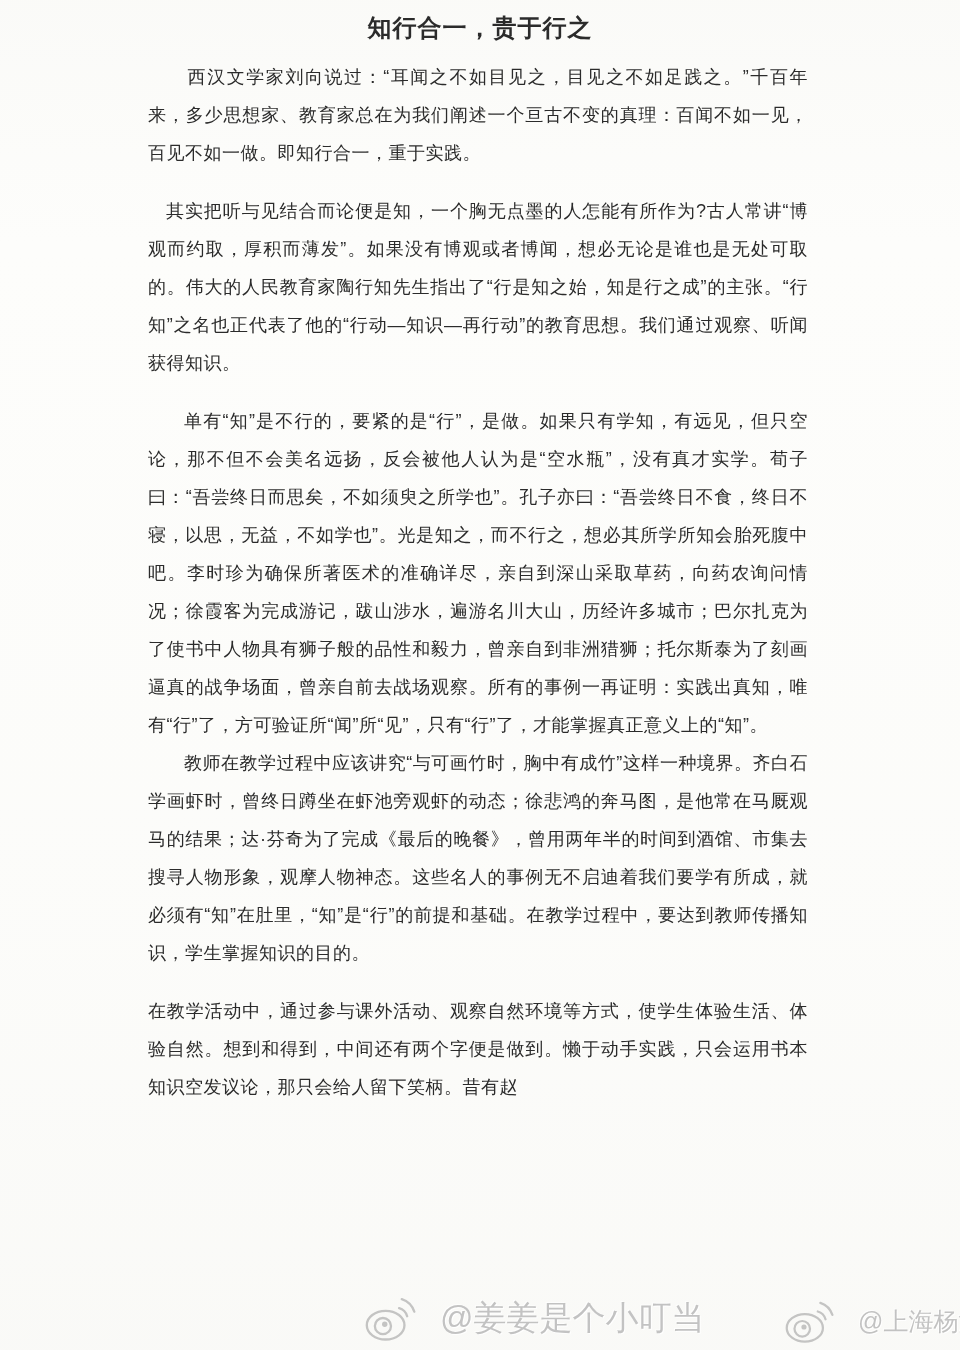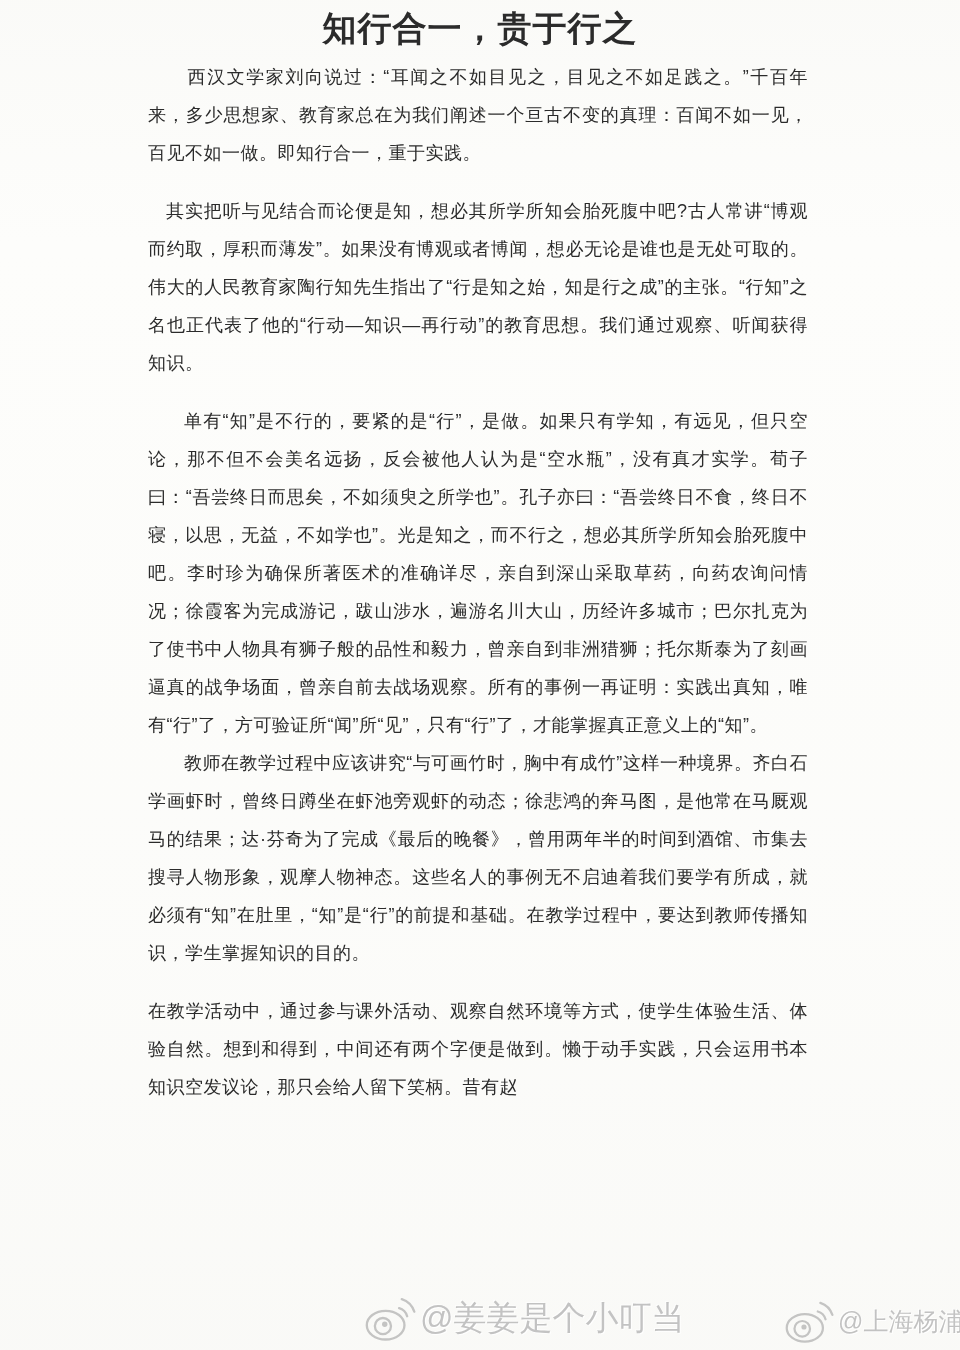--- a/index.html
+++ b/index.html
@@ -21,21 +21,21 @@
     position: absolute;
     inset: 0;
     background: linear-gradient(180deg, rgba(245,245,242,.35) 0%, rgba(255,255,255,0) 18%, rgba(248,248,245,.25) 70%, rgba(244,244,241,.4) 100%);
     pointer-events: none;
   }
   .page {
     position: relative;
     padding: 6px 148px 0 148px;
   }
   .title {
-    font-size: 34px;
+    font-size: 24px;
     line-height: 44px;
     font-weight: bold;
     text-align: center;
     margin: 0 0 8px 0;
     letter-spacing: 1px;
   }
   .para {
     font-size: 18px;
     line-height: 38px;
     letter-spacing: 0.5px;
@@ -47,21 +47,21 @@
   .indent-22 { text-indent: 2.2em; }
   .indent-2  { text-indent: 2em; }
   .indent-1  { text-indent: 1em; }
   .no-indent { text-indent: 0; }
   .para.tight { margin-bottom: 0; }
 
   .watermark {
     position: absolute;
     display: flex;
     align-items: center;
-    gap: 0;
+    gap: 20px;
     color: rgba(158,158,158,0.62);
     text-shadow: 1px 1px 0 rgba(255,255,255,0.9), -1px -1px 0 rgba(255,255,255,0.7);
     white-space: nowrap;
     pointer-events: none;
   }
   .wm-center {
     left: 362px;
     top: 1292px;
     font-size: 33px;
   }
@@ -81,21 +81,21 @@
     stroke-linecap: round;
   }
   .wm-icon .dot { fill: rgba(160,160,160,0.8); stroke: none; }
 </style>
 </head>
 <body>
 
 <div class="page">
   <h1 class="title">知行合一，贵于行之</h1>
   <p class="para indent-22">西汉文学家刘向说过：“耳闻之不如目见之，目见之不如足践之。”千百年来，多少思想家、教育家总在为我们阐述一个亘古不变的真理：百闻不如一见，百见不如一做。即知行合一，重于实践。</p>
-  <p class="para indent-1">其实把听与见结合而论便是知，想必其所学所知会胎死腹中吧?古人常讲“博观而约取，厚积而薄发”。如果没有博观或者博闻，想必无论是谁也是无处可取的。伟大的人民教育家陶行知先生指出了“行是知之始，知是行之成”的主张。“行知”之名也正代表了他的“行动—知识—再行动”的教育思想。我们通过观察、听闻获得知识。</p>
+  <p class="para indent-1">其实把听与见结合而论便是知，一个胸无点墨的人怎能有所作为?古人常讲“博观而约取，厚积而薄发”。如果没有博观或者博闻，想必无论是谁也是无处可取的。伟大的人民教育家陶行知先生指出了“行是知之始，知是行之成”的主张。“行知”之名也正代表了他的“行动—知识—再行动”的教育思想。我们通过观察、听闻获得知识。</p>
   <p class="para indent-2 tight">单有“知”是不行的，要紧的是“行”，是做。如果只有学知，有远见，但只空论，那不但不会美名远扬，反会被他人认为是“空水瓶”，没有真才实学。荀子曰：“吾尝终日而思矣，不如须臾之所学也”。孔子亦曰：“吾尝终日不食，终日不寝，以思，无益，不如学也”。光是知之，而不行之，想必其所学所知会胎死腹中吧。李时珍为确保所著医术的准确详尽，亲自到深山采取草药，向药农询问情况；徐霞客为完成游记，跋山涉水，遍游名川大山，历经许多城市；巴尔扎克为了使书中人物具有狮子般的品性和毅力，曾亲自到非洲猎狮；托尔斯泰为了刻画逼真的战争场面，曾亲自前去战场观察。所有的事例一再证明：实践出真知，唯有“行”了，方可验证所“闻”所“见”，只有“行”了，才能掌握真正意义上的“知”。</p>
   <p class="para indent-2">教师在教学过程中应该讲究“与可画竹时，胸中有成竹”这样一种境界。齐白石学画虾时，曾终日蹲坐在虾池旁观虾的动态；徐悲鸿的奔马图，是他常在马厩观马的结果；达·芬奇为了完成《最后的晚餐》，曾用两年半的时间到酒馆、市集去搜寻人物形象，观摩人物神态。这些名人的事例无不启迪着我们要学有所成，就必须有“知”在肚里，“知”是“行”的前提和基础。在教学过程中，要达到教师传播知识，学生掌握知识的目的。</p>
   <p class="para no-indent tight">在教学活动中，通过参与课外活动、观察自然环境等方式，使学生体验生活、体验自然。想到和得到，中间还有两个字便是做到。懒于动手实践，只会运用书本知识空发议论，那只会给人留下笑柄。昔有赵</p>
 </div>
 
 <div class="watermark wm-center">
   <svg class="wm-icon" width="58" height="52" viewBox="0 0 64 58" aria-hidden="true">
     <ellipse cx="26" cy="37" rx="21" ry="16"></ellipse>
     <circle cx="23" cy="38" r="9"></circle>
     <circle class="dot" cx="25" cy="36" r="3"></circle>

